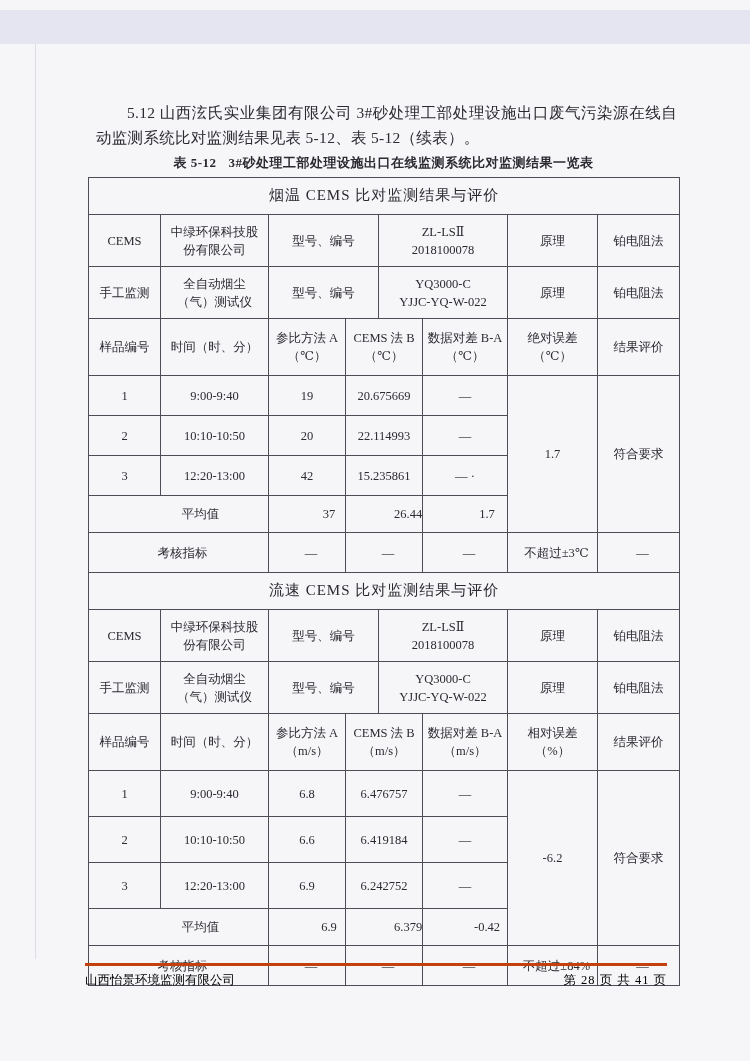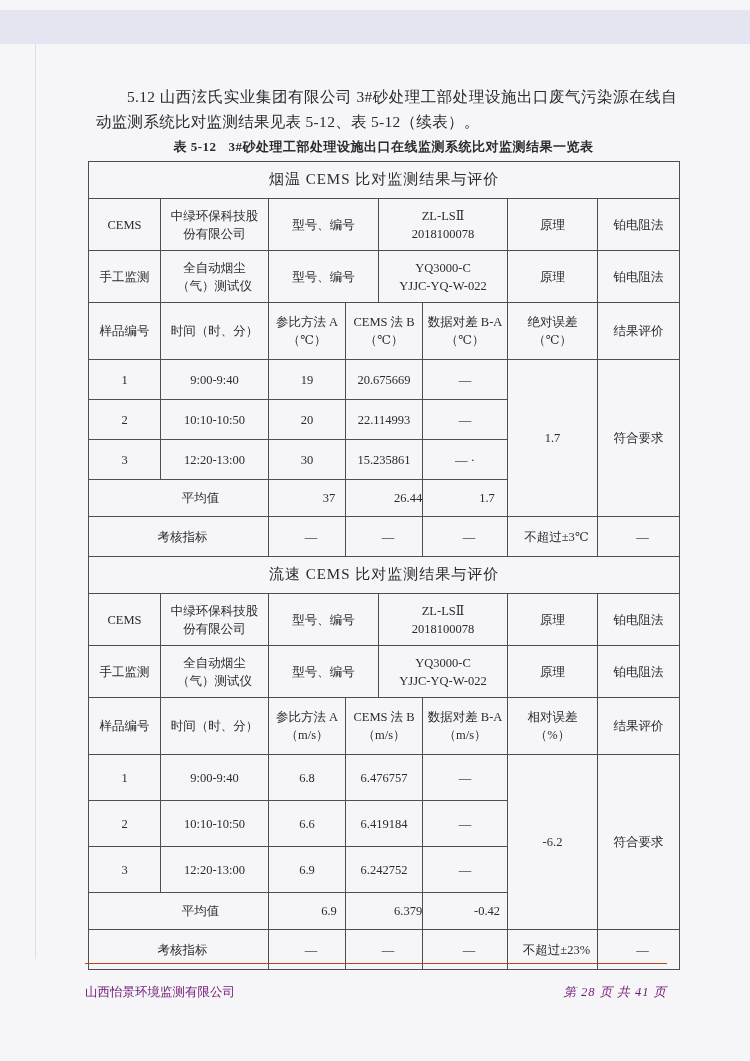--- a/index.html
+++ b/index.html
@@ -16,21 +16,21 @@
     position: absolute; top: 10px; left: 0;
     width: 750px; height: 34px;
     background: #e4e5f1;
   }
   .scan-left-line {
     position: absolute; top: 44px; left: 35px;
     width: 1px; height: 915px;
     background: #dddde6;
   }
   .content {
-    position: absolute; left: 88px; top: 84px;
+    position: absolute; left: 88px; top: 100px;
     width: 591px;
   }
   .intro {
     margin: 0 0 4px 0;
     padding: 0 2px 0 8px;
     font-size: 15.5px;
     line-height: 1.62;
     text-indent: 2em;
     letter-spacing: 0.3px;
     text-align: justify;
@@ -67,28 +67,28 @@
   tr.head-row td { height: 57px; }
   tr.data-row td { height: 40px; }
   tr.data-row-2 td { height: 46px; }
   tr.avg-row td { height: 37px; padding-left: 48px; }
   tr.assess-row td { height: 40px; padding-left: 12px; }
   .l { display: block; }
   .dash { letter-spacing: 0; }
   .footer {
     position: absolute; left: 85px; top: 963px;
     width: 582px;
-    border-top: 1px solid #c2410c;
-    padding-top: 20px;
+    border-top: 3px solid #c2410c;
+    padding-top: 6px;
     font-size: 12.5px;
     display: flex;
     justify-content: space-between;
-    color: #701a75;
-  }
-  .footer .pagenum { letter-spacing: 1px; font-style: italic; }
+    color: #000000;
+  }
+  .footer .pagenum { letter-spacing: 1px; }
 </style>
 </head>
 <body>
 
 <div class="scan-band"></div>
 <div class="scan-left-line"></div>
 
 <div class="content">
 
   <p class="intro">5.12 山西泫氏实业集团有限公司 3#砂处理工部处理设施出口废气污染源在线自动监测系统比对监测结果见表 5-12、表 5-12（续表）。</p>
@@ -172,21 +172,21 @@
     <tr class="data-row">
       <td>2</td>
       <td>10:10-10:50</td>
       <td>20</td>
       <td colspan="2">22.114993</td>
       <td class="dash">—</td>
     </tr>
     <tr class="data-row">
       <td>3</td>
       <td>12:20-13:00</td>
-      <td>30</td>
+      <td>42</td>
       <td colspan="2">15.235861</td>
       <td class="dash">—  ·</td>
     </tr>
     <tr class="avg-row">
       <td colspan="2">平均值</td>
       <td>37</td>
       <td colspan="2">26.448066</td>
       <td>1.7</td>
     </tr>
     <tr class="assess-row">
@@ -275,21 +275,21 @@
       <td colspan="2">平均值</td>
       <td>6.9</td>
       <td colspan="2">6.379564</td>
       <td>-0.42</td>
     </tr>
     <tr class="assess-row">
       <td colspan="2">考核指标</td>
       <td class="dash">—</td>
       <td colspan="2" class="dash">—</td>
       <td class="dash">—</td>
-      <td>不超过±23%</td>
+      <td>不超过±84%</td>
       <td class="dash">—</td>
     </tr>
   </tbody>
     </table>
 </div>
 
 <div class="footer">
   <span>山西怡景环境监测有限公司</span>
   <span class="pagenum">第 28 页 共 41 页</span>
 </div>

